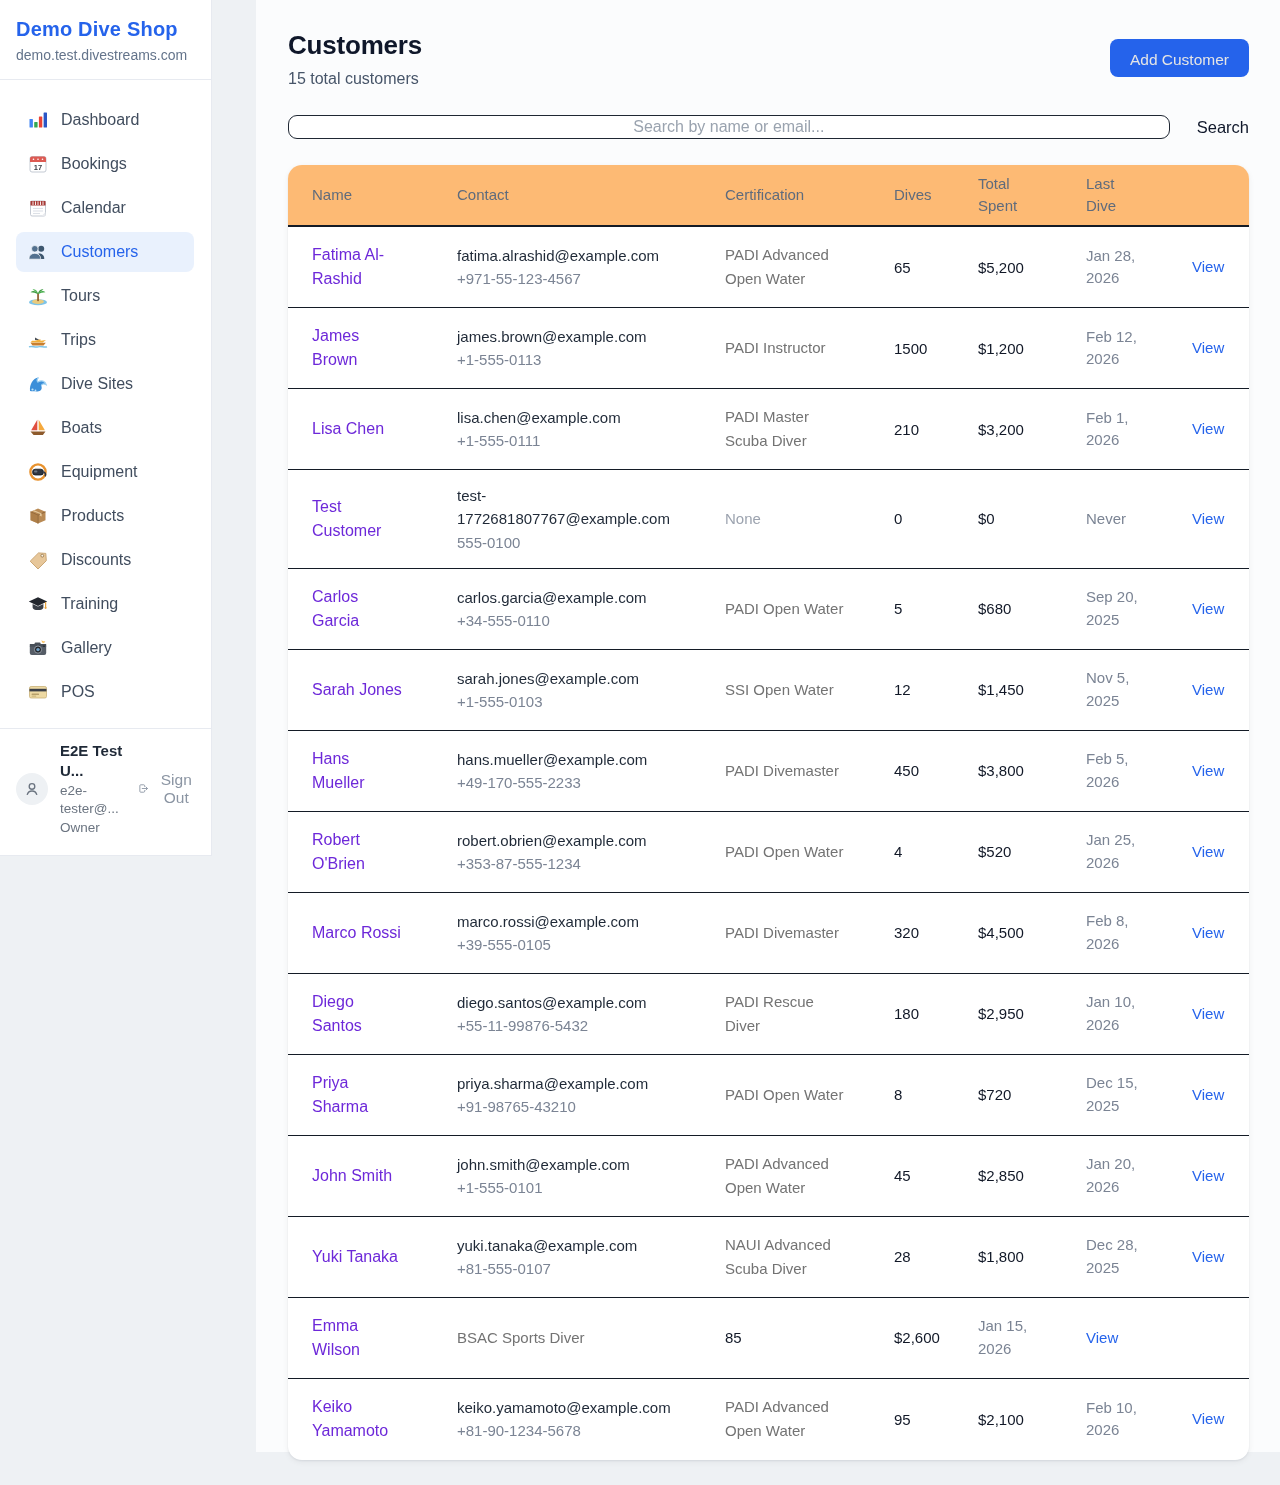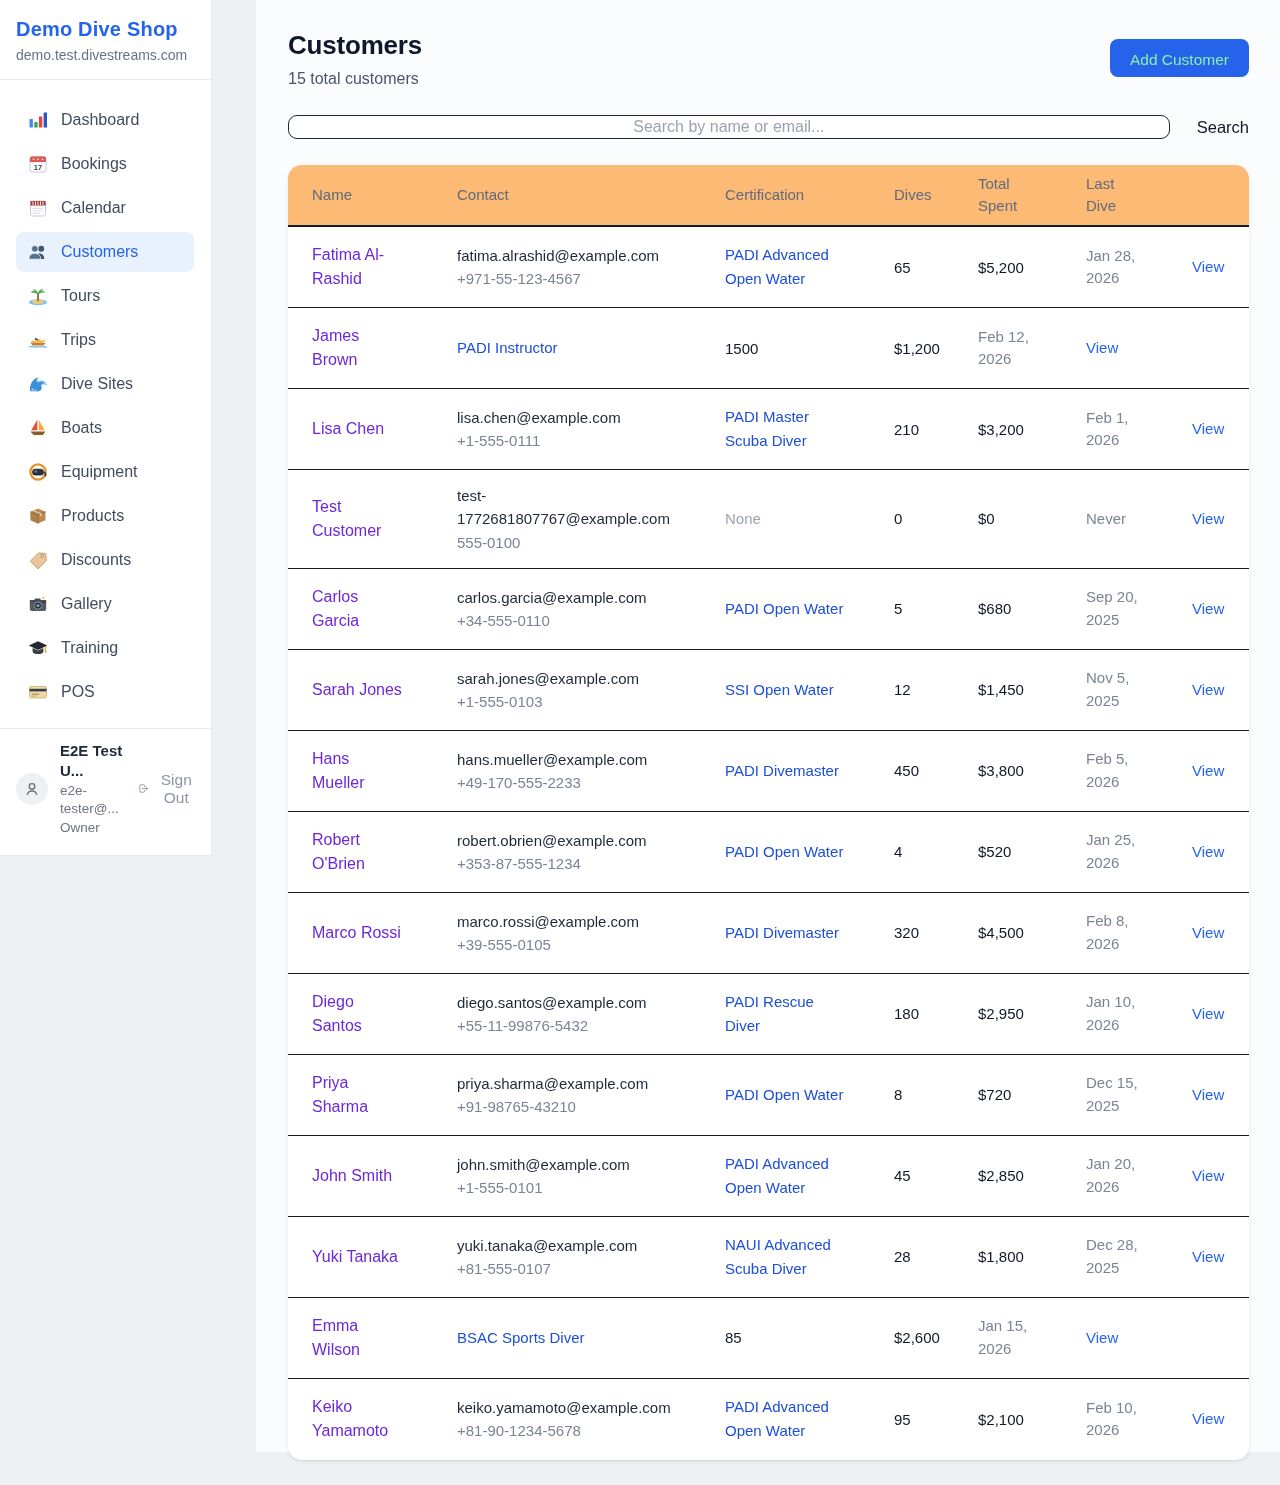--- a/index.html
+++ b/index.html
@@ -40,21 +40,21 @@
   .signout { margin-left:auto; display:flex; align-items:center; gap:9px;
     color:#8b95a3; font-size:15.5px; cursor:pointer; background:none; border:none;
     font-family:inherit; }
 
   
   .main { position:absolute; left:256px; top:0; width:1024px; height:1452px; background:#fbfcfd; }
   .page-head { display:flex; justify-content:space-between; padding:30px 31px 0 32px; }
   .page-title { font-size:26px; font-weight:700; color:#0f172a; letter-spacing:-.2px; }
   .page-sub { margin-top:9px; font-size:16px; color:#475569; }
   .btn-primary {
-    margin-top:9px; height:38px; padding:12px 20px; background:#2563eb; color:#86efac;
+    margin-top:9px; height:38px; padding:12px 20px; background:#2563eb; color:#e5e5e5;
     font-size:15.5px; font-weight:500; border:none; border-radius:8px; cursor:pointer;
     font-family:inherit;
   }
   .search-row { display:flex; align-items:center; margin:27px 31px 0 32px; }
   .search-input {
     flex:1; height:24px; border:1px solid #1f2733; border-radius:9px; padding:0 15px;
     font-size:16px; color:#0f172a; background:#fff; font-family:inherit; outline:none;text-align:center;
   }
   .search-input::placeholder { color:#9aa3af; }
   .btn-search { margin-left:27px; background:none; border:none; font-size:16.5px;
@@ -76,21 +76,21 @@
   .trow { min-height:81px; padding-top:14px; padding-bottom:14px; }
   .trow:not(:last-child) { border-bottom:1px solid #141b26; }
   .c-name { padding-right:53px; }
   .c-contact { padding-right:50px; overflow-wrap:break-word; }
   .c-cert { padding-right:45px; }
   .c-spent { padding-right:50px; }
   .c-last { padding-right:46px; }
   a.name-link { color:#6d28d9; font-size:16px; font-weight:500; line-height:1.5; display:inline-block; }
   .email { color:#1f2937; font-size:15px; line-height:1.55; }
   .phone { color:#7b8494; font-size:15px; line-height:1.55; }
-  .cert { color:#1d4ed8; font-size:15px; line-height:1.6; }
+  .cert { color:#737373; font-size:15px; line-height:1.6; }
   .cert.muted { color:#9ca3af; }
   .dives, .spent { color:#111827; font-size:15px; }
   .last { color:#7b8494; font-size:15px; line-height:1.5; }
   a.view-link { color:#2563eb; font-size:15px; font-weight:500; }
 </style>
 </head>
 <body>
 
 <aside class="sidebar">
   <div class="brand">
@@ -246,43 +246,43 @@
             <path d="M2.2 11.2l8.3-8.3 7.3.5.5 7.3-8.3 8.3z" fill="#e7c79a" stroke="#c6a06c" stroke-width=".9"></path>
             <circle cx="14.3" cy="5.7" r="1.4" fill="#fdf6ea" stroke="#9a7a4e" stroke-width=".9"></circle>
           </svg>
         </span>
       <span>Discounts</span>
     </div>
 
     <div class="nav-item">
       <span class="nicon">
           <svg viewBox="0 0 20 20">
+            <path d="M10 3.2L.8 7.6 10 12l9.2-4.4z" fill="#23272e"></path>
+            <path d="M4.6 10v3.4c0 1.5 2.4 2.7 5.4 2.7s5.4-1.2 5.4-2.7V10L10 12.6z" fill="#3a3f47"></path>
+            <path d="M17.6 8v5" stroke="#e8a33d" stroke-width="1.2" fill="none"></path>
+            <circle cx="17.6" cy="13.8" r="1.1" fill="#e8a33d"></circle>
+          </svg>
+        </span>
+      <span>Training</span>
+    </div>
+
+    <div class="nav-item">
+      <span class="nicon">
+          <svg viewBox="0 0 20 20">
             <path d="M13.2 2.6l4.2 1.2-2.3 1.5z" fill="#f0a43a"></path>
             <circle cx="15.2" cy="3.9" r=".9" fill="#ffd98a"></circle>
             <rect x="6.6" y="4.4" width="6" height="3" rx="1" fill="#4a5058"></rect>
             <rect x="1.8" y="6" width="16.4" height="11" rx="2" fill="#555c66"></rect>
             <rect x="1.8" y="6" width="16.4" height="2.6" fill="#474e57"></rect>
             <circle cx="10" cy="11.6" r="3.6" fill="#23262b" stroke="#9aa1ab" stroke-width=".9"></circle>
             <circle cx="10" cy="11.6" r="1.7" fill="#6fa0c6"></circle>
             <rect x="14.8" y="7.6" width="2.2" height="1.4" rx=".5" fill="#2f343b"></rect>
           </svg>
         </span>
       <span>Gallery</span>
-    </div>
-
-    <div class="nav-item">
-      <span class="nicon">
-          <svg viewBox="0 0 20 20">
-            <path d="M10 3.2L.8 7.6 10 12l9.2-4.4z" fill="#23272e"></path>
-            <path d="M4.6 10v3.4c0 1.5 2.4 2.7 5.4 2.7s5.4-1.2 5.4-2.7V10L10 12.6z" fill="#3a3f47"></path>
-            <path d="M17.6 8v5" stroke="#e8a33d" stroke-width="1.2" fill="none"></path>
-            <circle cx="17.6" cy="13.8" r="1.1" fill="#e8a33d"></circle>
-          </svg>
-        </span>
-      <span>Training</span>
     </div>
 
     <div class="nav-item">
       <span class="nicon">
           <svg viewBox="0 0 20 20">
             <rect x="1.5" y="4.5" width="17" height="11.5" rx="1.6" fill="#edd9a3" stroke="#c9b177" stroke-width=".8"></rect>
             <rect x="1.5" y="6.8" width="17" height="2.6" fill="#3a3f47"></rect>
             <rect x="3.6" y="11.4" width="7.4" height="1.5" rx=".5" fill="#b7a06a"></rect>
             <rect x="3.6" y="13.6" width="4.6" height="1.2" rx=".5" fill="#cdb87e"></rect>
           </svg>
@@ -350,20 +350,24 @@
         </div>
       <div class="c-cert cert">PADI Advanced Open Water</div>
       <div class="dives">65</div>
       <div class="c-spent spent">$5,200</div>
       <div class="c-last last">Jan 28, 2026</div>
       <div><a class="view-link">View</a></div>
     </div>
 
     <div class="tgrid trow">
       <div class="c-name"><a class="name-link">James Brown</a></div>
+      <div class="c-contact">
+          <div class="email">james.brown@example.com</div>
+          <div class="phone">+1-555-0113</div>
+        </div>
       <div class="c-cert cert">PADI Instructor</div>
       <div class="dives">1500</div>
       <div class="c-spent spent">$1,200</div>
       <div class="c-last last">Feb 12, 2026</div>
       <div><a class="view-link">View</a></div>
     </div>
 
     <div class="tgrid trow">
       <div class="c-name"><a class="name-link">Lisa Chen</a></div>
       <div class="c-contact">

